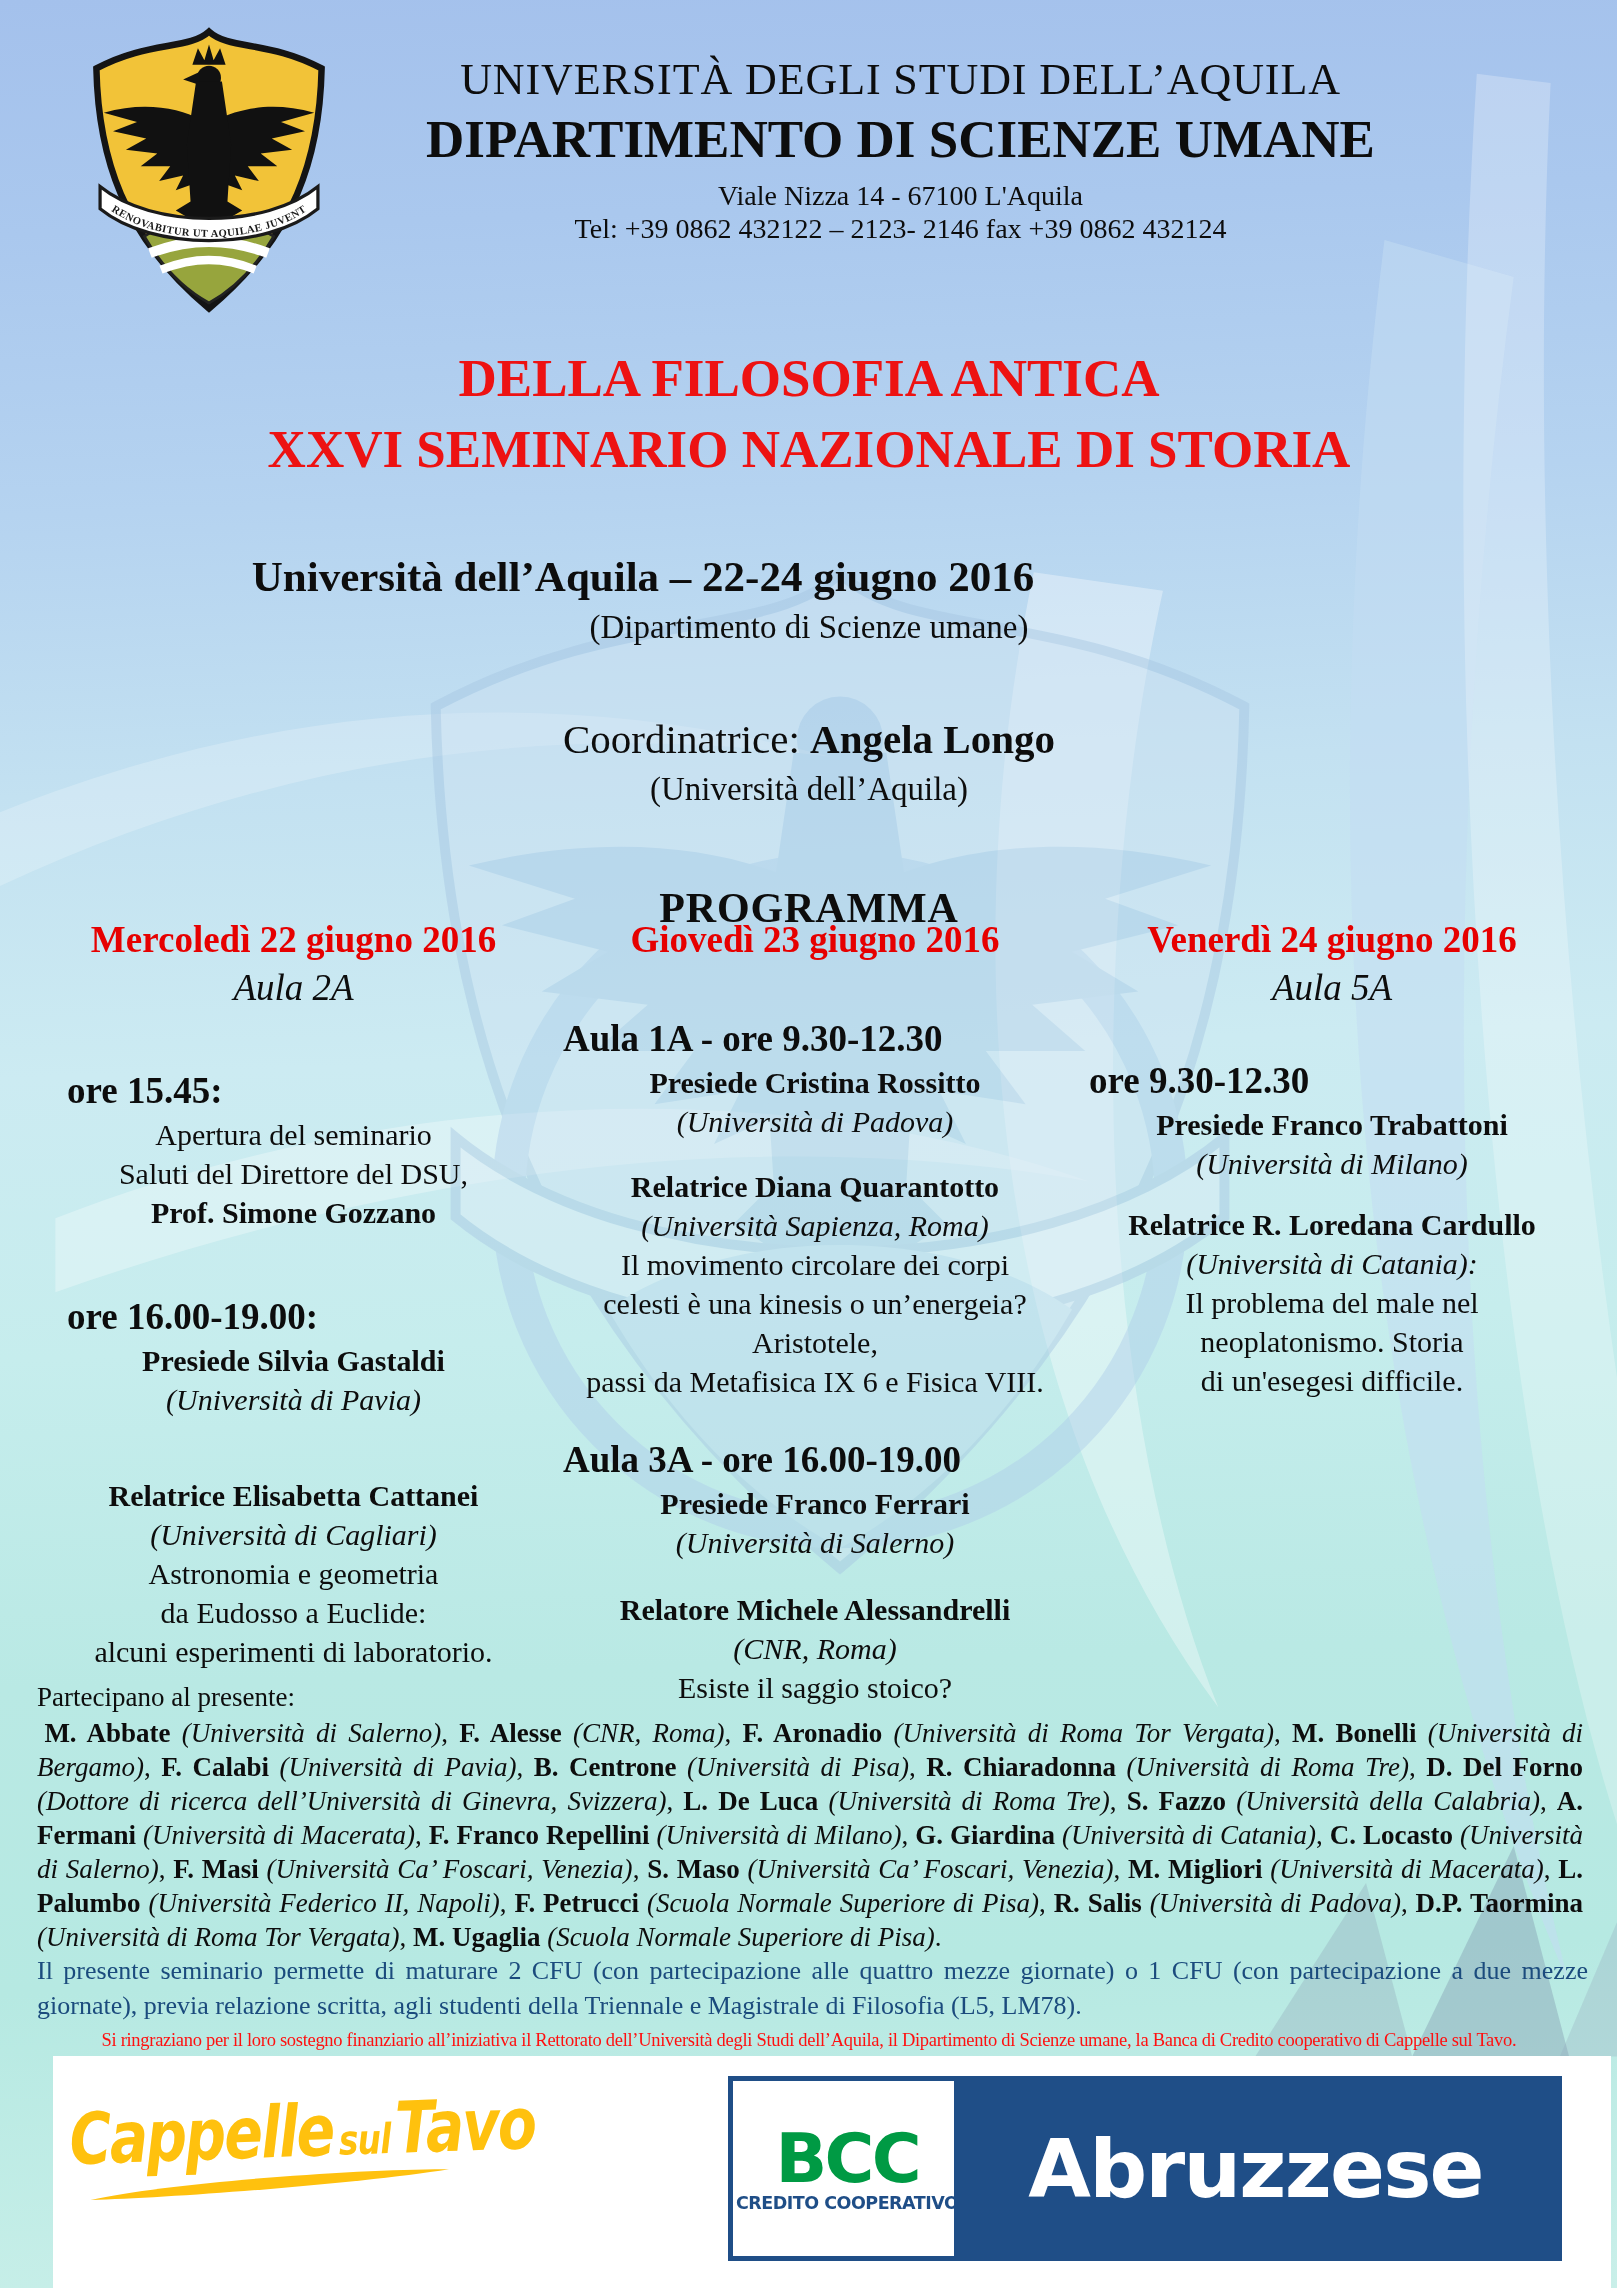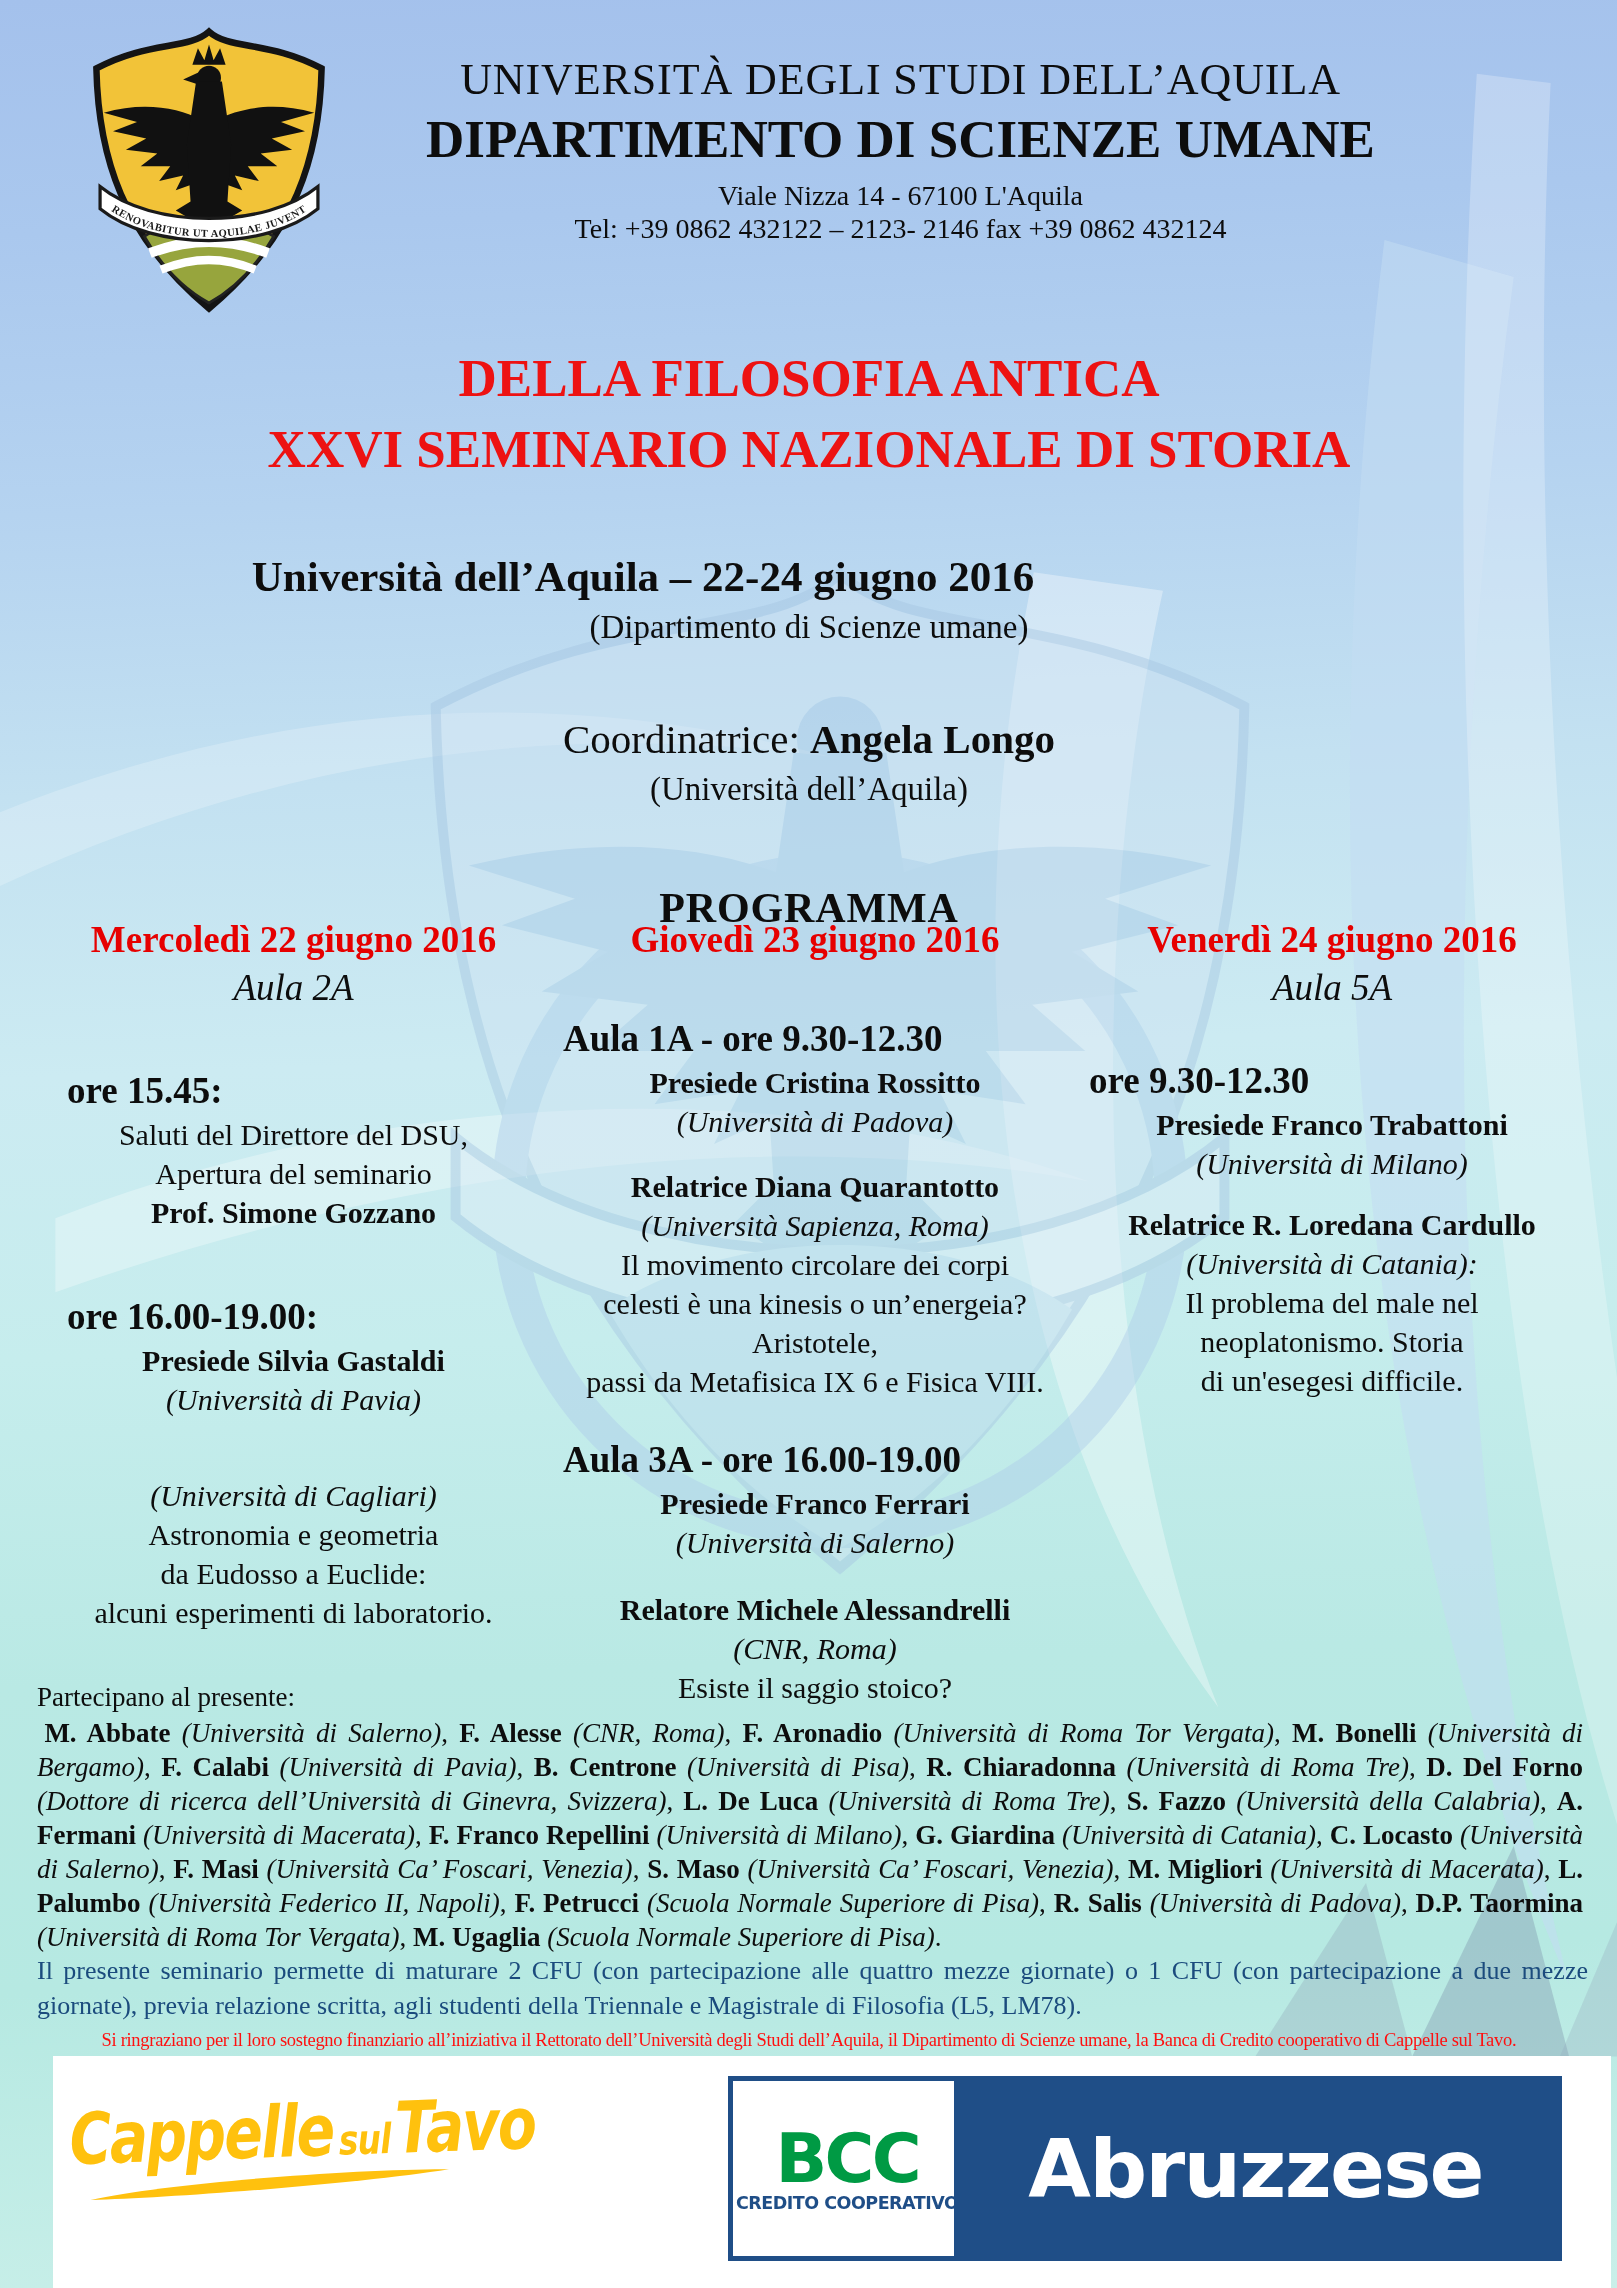--- a/index.html
+++ b/index.html
@@ -139,28 +139,29 @@
   <div class="coordinator"><span>Coordinatrice: </span><b>Angela Longo</b></div>
   <div class="coordinator-sub">(Università dell’Aquila)</div>
   <div class="programma">PROGRAMMA</div>
 
   <div class="program" id="program-columns">
       <div class="day-col day-col-0">
         <div class="l-date">Mercoledì 22 giugno 2016</div>
         <div class="l-room">Aula 2A</div>
         <div class="l-gap" style="height: 54px;"></div>
         <div class="l-time">ore 15.45:</div>
+        <div class="l-plain">Apertura del seminario</div>
         <div class="l-plain">Saluti del Direttore del DSU,</div>
-        <div class="l-plain">Apertura del seminario</div>
         <div class="l-bold">Prof. Simone Gozzano</div>
         <div class="l-gap" style="height: 61px;"></div>
         <div class="l-time">ore 16.00-19.00:</div>
         <div class="l-bold">Presiede Silvia Gastaldi</div>
         <div class="l-italic">(Università di Pavia)</div>
         <div class="l-gap" style="height: 57px;"></div>
+        <div class="l-bold">Relatrice Elisabetta Cattanei</div>
         <div class="l-italic">(Università di Cagliari)</div>
         <div class="l-plain">Astronomia e geometria</div>
         <div class="l-plain">da Eudosso a Euclide:</div>
         <div class="l-plain">alcuni esperimenti di laboratorio.</div>
       </div>
       <div class="day-col day-col-1">
         <div class="l-date">Giovedì 23 giugno 2016</div>
         <div class="l-gap" style="height: 52px;"></div>
         <div class="l-session">Aula 1A - ore 9.30-12.30</div>
         <div class="l-bold">Presiede Cristina Rossitto</div>

